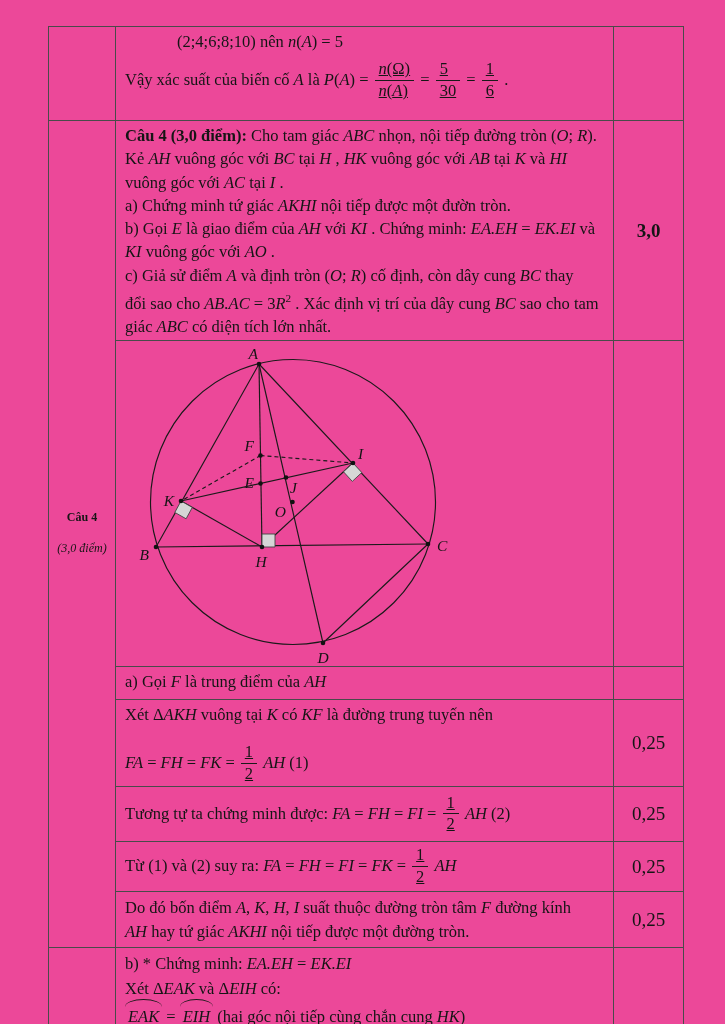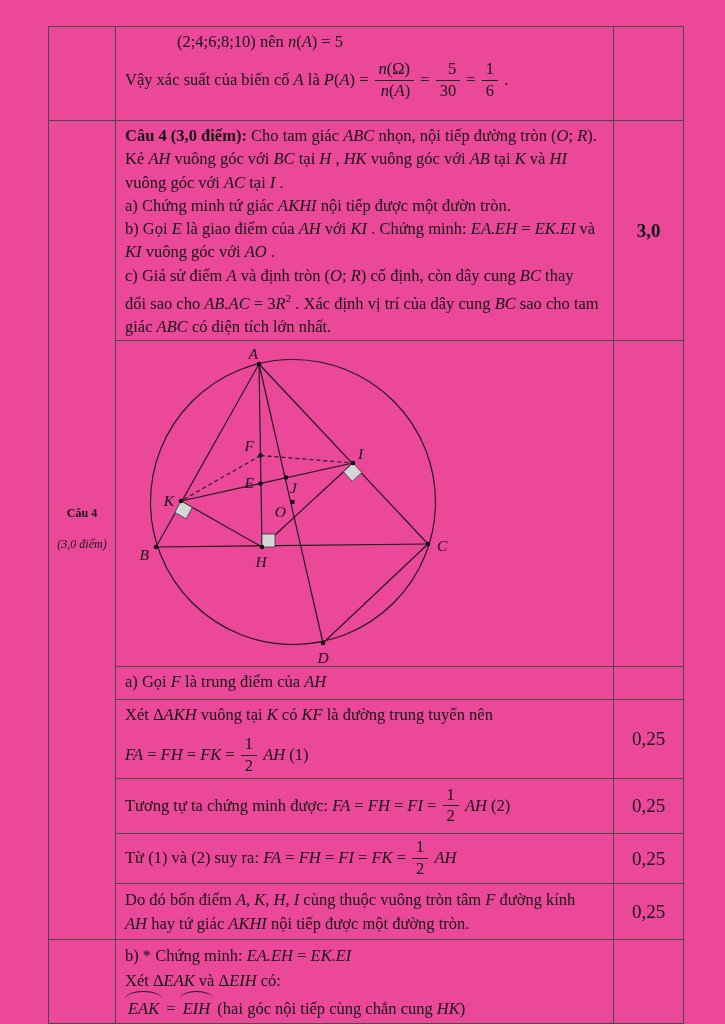--- a/index.html
+++ b/index.html
@@ -30,22 +30,22 @@
   .score{text-align:center;vertical-align:middle;font-size:19px;}
   .vmid{vertical-align:middle;}
 
   .cau4-cell{text-align:center;vertical-align:middle;font-size:12px;}
   .cau4-cell .pts{margin-top:13px;line-height:21px;}
 
   .indent1{padding-left:52px;}
   .fracline{margin-top:8px;}
 
   .frac{
-    display:inline-block;text-align:right;vertical-align:middle;
-    line-height:1.12;margin:0 2px;position:relative;top:-1px;
+    display:inline-block;text-align:left;vertical-align:middle;
+    line-height:1.12;margin:0 2px;position:relative;top:-1px;text-decoration:underline;
   }
   .frac .fn{display:block;padding:0 4px 1px;border-bottom:1.3px solid #1a1a1a;}
   .frac .fd{display:block;padding:1px 4px 0;}
 
   .hat{display:inline-block;position:relative;padding:3px 3px 0;}
   .hat::before{
     content:"";position:absolute;left:0;right:0;top:-2px;height:7px;
     border-top:1.5px solid #1a1a1a;
     border-radius:50% 50% 0 0 / 100% 100% 0 0;
   }
@@ -156,21 +156,21 @@
           <div class="ln"><span>a) Gọi  </span><span class="it">F</span><span>  là trung điểm của  </span><span class="it">AH</span></div>
         </div>
       </td>
       <td></td>
     </tr>
 
     <tr class="r5">
       <td>
         <div class="content">
           <div class="ln"><span>Xét Δ</span><span class="it">AKH</span><span> vuông tại  </span><span class="it">K</span><span>  có  </span><span class="it">KF</span><span>  là đường trung tuyến nên</span></div>
-          <div class="ln" style="margin-top:10px;"><span class="it">FA</span><span> = </span><span class="it">FH</span><span> = </span><span class="it">FK</span><span> = </span><span class="frac"><span class="fn"><span>1</span></span><span class="fd"><span>2</span></span></span><span> </span><span class="it">AH</span><span> (1)</span></div>
+          <div class="ln" style="margin-top:18px;"><span class="it">FA</span><span> = </span><span class="it">FH</span><span> = </span><span class="it">FK</span><span> = </span><span class="frac"><span class="fn"><span>1</span></span><span class="fd"><span>2</span></span></span><span> </span><span class="it">AH</span><span> (1)</span></div>
         </div>
       </td>
       <td class="score">0,25</td>
     </tr>
 
     <tr class="r6">
       <td class="vmid">
         <div class="content">
           <div class="ln"><span>Tương tự ta chứng minh được:  </span><span class="it">FA</span><span> = </span><span class="it">FH</span><span> = </span><span class="it">FI</span><span> = </span><span class="frac"><span class="fn"><span>1</span></span><span class="fd"><span>2</span></span></span><span> </span><span class="it">AH</span><span> (2)</span></div>
         </div>
@@ -183,21 +183,21 @@
         <div class="content">
           <div class="ln"><span>Từ (1) và (2) suy ra:  </span><span class="it">FA</span><span> = </span><span class="it">FH</span><span> = </span><span class="it">FI</span><span> = </span><span class="it">FK</span><span> = </span><span class="frac"><span class="fn"><span>1</span></span><span class="fd"><span>2</span></span></span><span> </span><span class="it">AH</span></div>
         </div>
       </td>
       <td class="score">0,25</td>
     </tr>
 
     <tr class="r8">
       <td>
         <div class="content" style="padding-top:4px;">
-          <div class="ln"><span>Do đó bốn điểm  </span><span class="it">A</span><span>, </span><span class="it">K</span><span>, </span><span class="it">H</span><span>, </span><span class="it">I</span><span>  cùng thuộc vuông tròn tâm  </span><span class="it">F</span><span>  đường kính</span></div>
+          <div class="ln"><span>Do đó bốn điểm  </span><span class="it">A</span><span>, </span><span class="it">K</span><span>, </span><span class="it">H</span><span>, </span><span class="it">I</span><span>  suất thuộc đường tròn tâm  </span><span class="it">F</span><span>  đường kính</span></div>
           <div class="ln"><span> </span><span class="it">AH</span><span>  hay tứ giác  </span><span class="it">AKHI</span><span>  nội tiếp được một đường tròn.</span></div>
         </div>
       </td>
       <td class="score">0,25</td>
     </tr>
 
     <tr class="r9">
       <td></td>
       <td>
         <div class="content" style="padding-top:4px;font-family:Liberation Serif, serif;">

